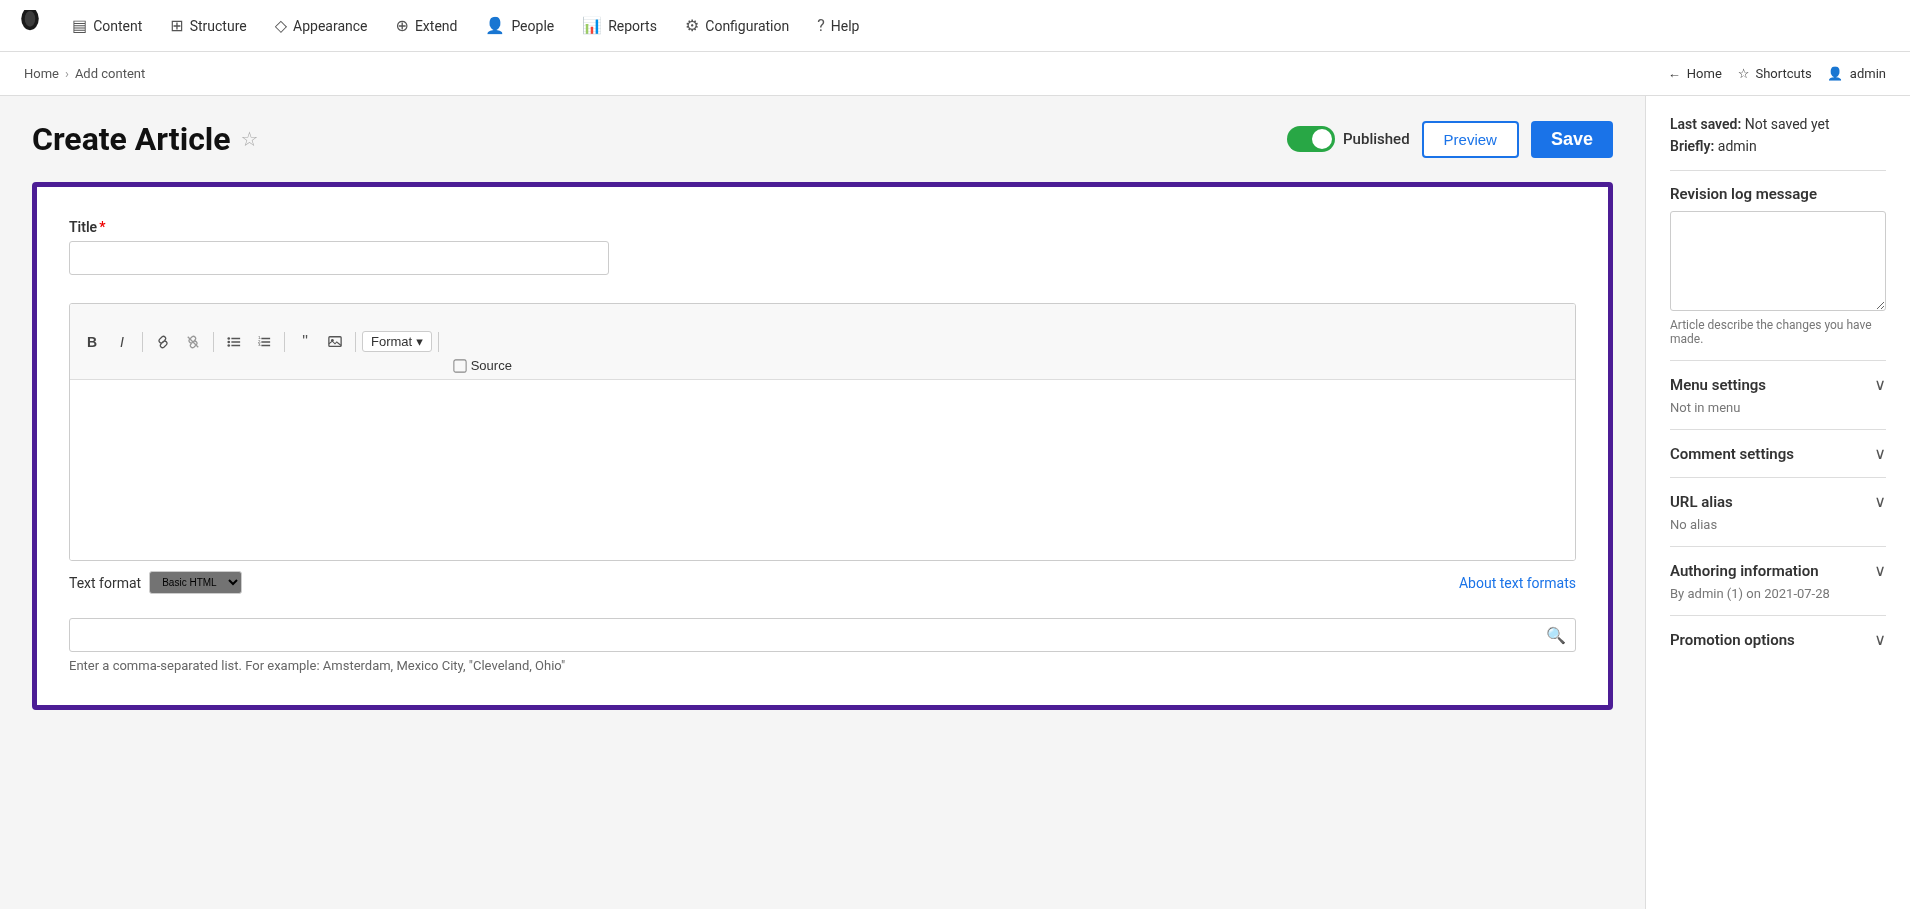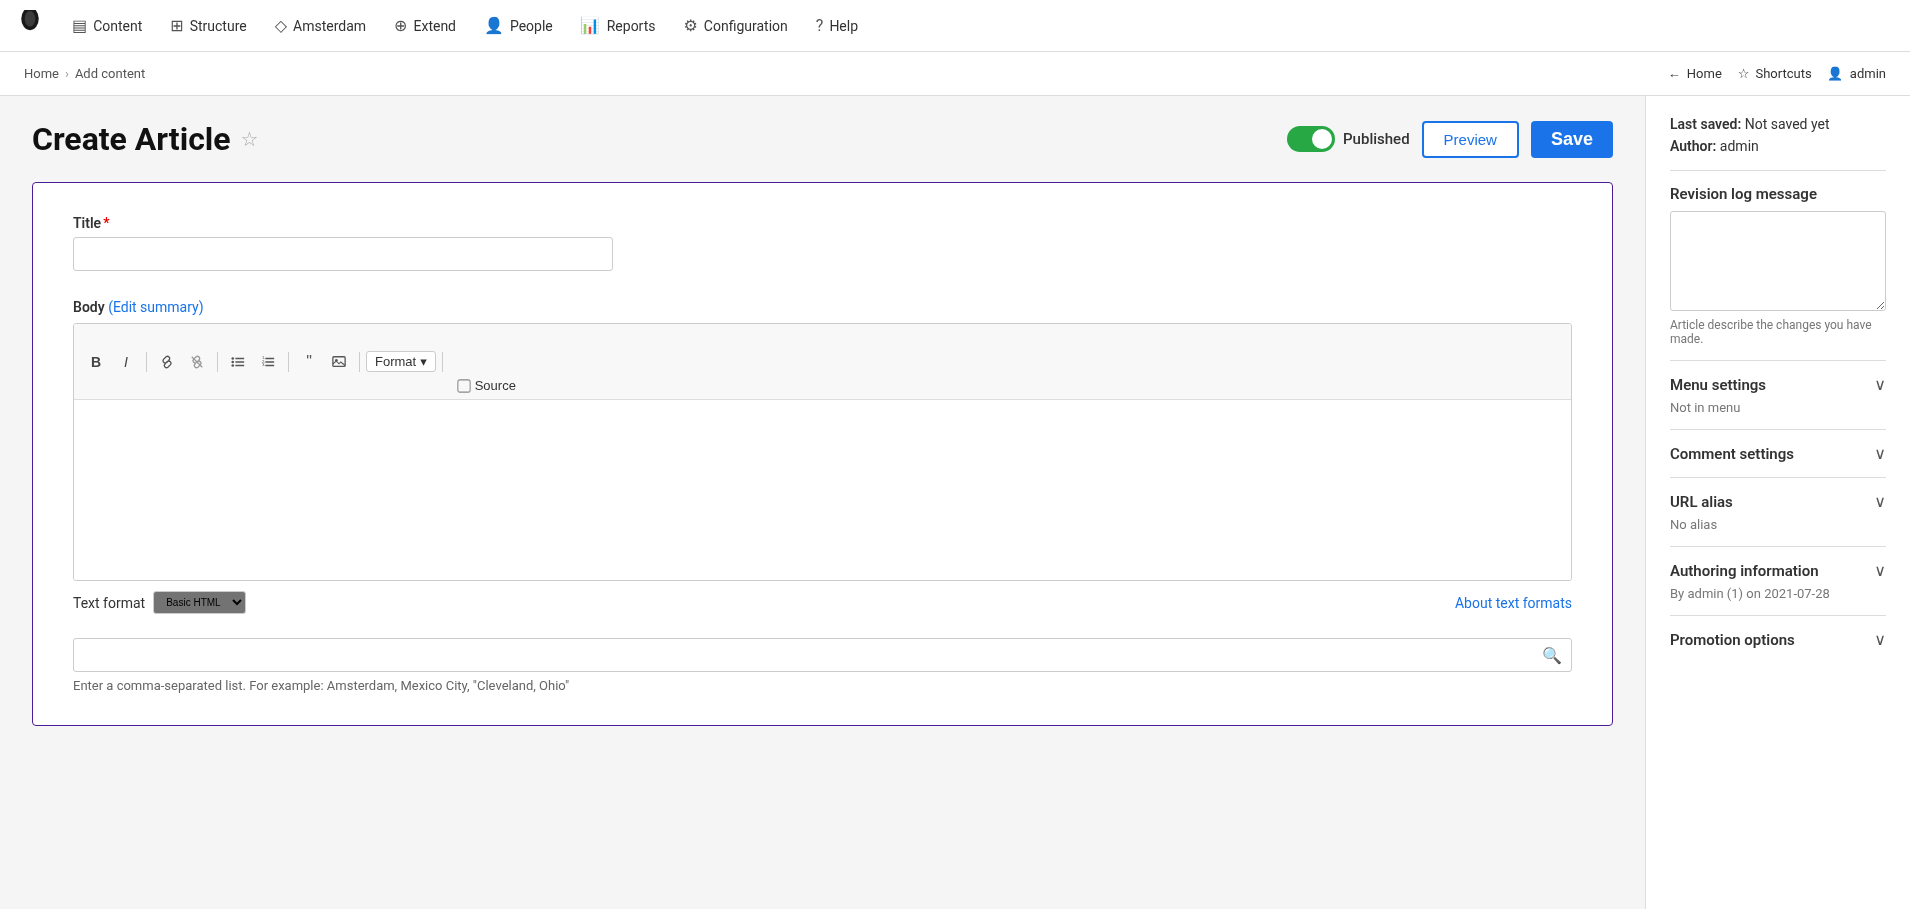--- a/index.html
+++ b/index.html
@@ -65,21 +65,21 @@
       padding: 8px 20px; border: 2px solid #1a73e8; background: #fff;
       color: #1a73e8; border-radius: 4px; cursor: pointer; font-size: 15px; font-weight: 500;
     }
     .btn-save {
       padding: 8px 20px; border: none; background: #1a73e8;
       color: #fff; border-radius: 4px; cursor: pointer; font-size: 18px; font-weight: 600;
     }
 
     
     .form-card {
-      background: #fff; border: 1px solid #4c1d95; border-radius: 4px; padding: 32px 40px;
+      background: #fff; border: 5px solid #4c1d95; border-radius: 4px; padding: 32px 32px;
     }
 
     .field-label {
       font-size: 14px; font-weight: 600; color: #333; margin-bottom: 6px; display: flex; align-items: center; gap: 2px;
     }
     .required-star { color: #e00; }
 
     .text-input {
       width: 100%; max-width: 540px; padding: 8px 10px;
       border: 1px solid #ccc; border-radius: 3px; font-size: 14px;
@@ -179,21 +179,21 @@
   <div class="nav-item">
     <span class="nav-icon">▤</span>
     <span>Content</span>
   </div>
   <div class="nav-item">
     <span class="nav-icon">⊞</span>
     <span>Structure</span>
   </div>
   <div class="nav-item">
     <span class="nav-icon">◇</span>
-    <span>Amsterdam</span>
+    <span>Appearance</span>
   </div>
   <div class="nav-item">
     <span class="nav-icon">⊕</span>
     <span>Extend</span>
   </div>
   <div class="nav-item">
     <span class="nav-icon">👤</span>
     <span>People</span>
   </div>
   <div class="nav-item">
@@ -257,24 +257,20 @@
 
       
       <div class="field-label">
         <span>Title</span>
         <span class="required-star">*</span>
       </div>
       <input type="text" class="text-input" placeholder="" style="">
 
       
       <div class="body-section">
-        <div class="body-label">
-          <span>Body</span>
-          <span class="edit-summary"> <span>(Edit summary)</span></span>
-        </div>
 
         <div class="editor-wrapper">
           <div class="editor-toolbar">
             <button class="toolbar-btn">
                 <strong>B</strong>
               </button>
             <button class="toolbar-btn">
                 <em>I</em>
               </button>
             <span class="toolbar-sep"></span>
@@ -359,21 +355,21 @@
   </div>
 
   <aside class="sidebar">
 
     <div class="sidebar-meta">
       <div class="sidebar-meta-row">
         <strong>Last saved:</strong>
         <span>Not saved yet</span>
       </div>
       <div class="sidebar-meta-row">
-        <strong>Author:</strong>
+        <strong>Briefly:</strong>
         <span>admin</span>
       </div>
     </div>
 
     <div class="sidebar-section">
       <div class="sidebar-section-title">Revision log message</div>
       <textarea class="revision-textarea" style=""></textarea>
       <div class="revision-hint">Article describe the changes you have made.</div>
     </div>
 

